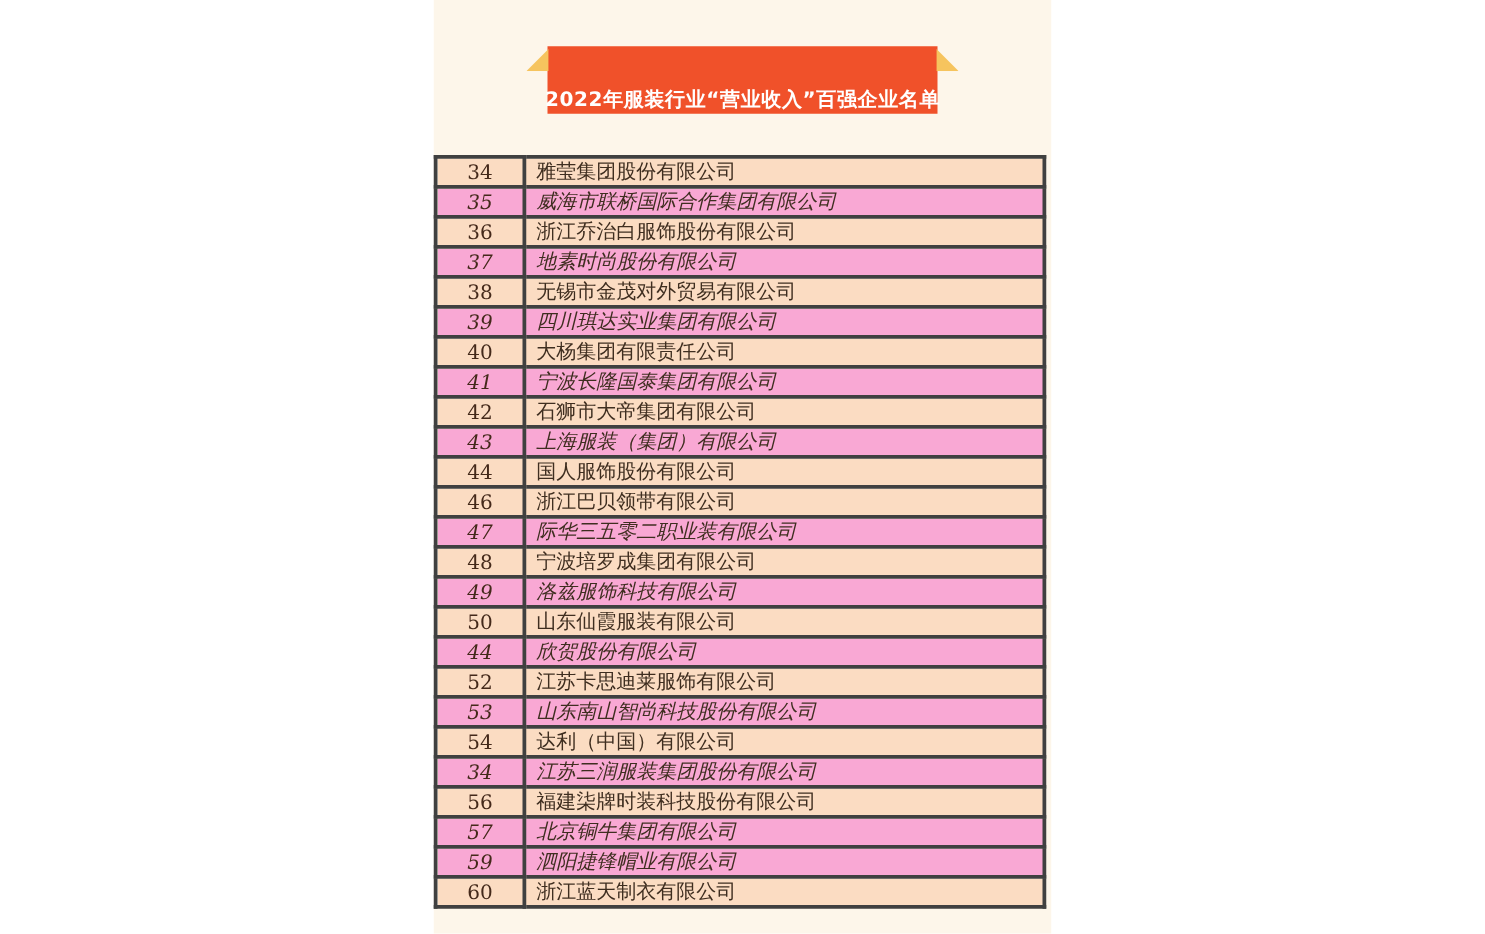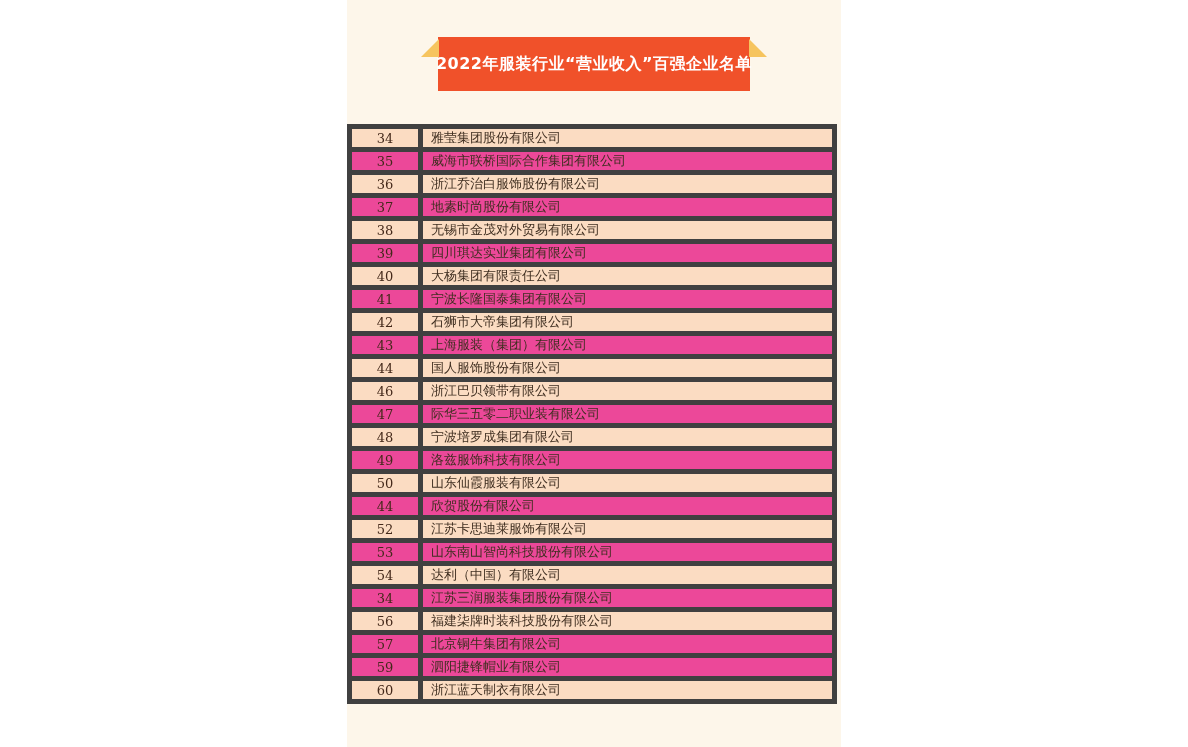--- a/index.html
+++ b/index.html
@@ -18,21 +18,21 @@
   
   .banner-wrap {
     position: absolute;
     top: 37px; left: 0; right: 0;
     display: flex; justify-content: center;
   }
   .banner {
     position: relative;
     background: #f0512a;
     width: 312px; height: 54px;
-    display: flex; align-items: center; justify-content: center;
+    display: flex; align-items: flex-end; justify-content: center;
   }
   .banner-title {
     color: #ffffff;
     font-size: 16px;
     font-weight: bold;
     letter-spacing: 0.5px;
     white-space: nowrap;
   }
   .fold {
     position: absolute;
@@ -44,29 +44,29 @@
   .fold-right { right: -17px; clip-path: polygon(0 0, 0 100%, 100% 100%); }
   
   .rank-table {
     position: absolute;
     top: 124px; left: 0;
     width: 490px;
     border-collapse: collapse;
     table-layout: fixed;
   }
   .rank-table td {
-    border: 5px solid #404040;
+    border: 3px solid #404040;
     height: 23px;
-    font-size: 13px;
+    font-size: 16px;
     color: #3f2e20;
     overflow: hidden;
     white-space: nowrap;
   }
   .rank-table tr.alt td { background: #fbdcc2; }
-  .rank-table tr.plain td { background: #ec4899; }
+  .rank-table tr.plain td { background: #f9a8d4; font-style: italic; }
   td.rank-cell {
     width: 71px;
     text-align: center;
     font-family: "DejaVu Serif", "Liberation Serif", serif;
     color: #44291a;
   }
   td.company-cell { padding-left: 8px; }
 </style>
 </head>
 <body>

